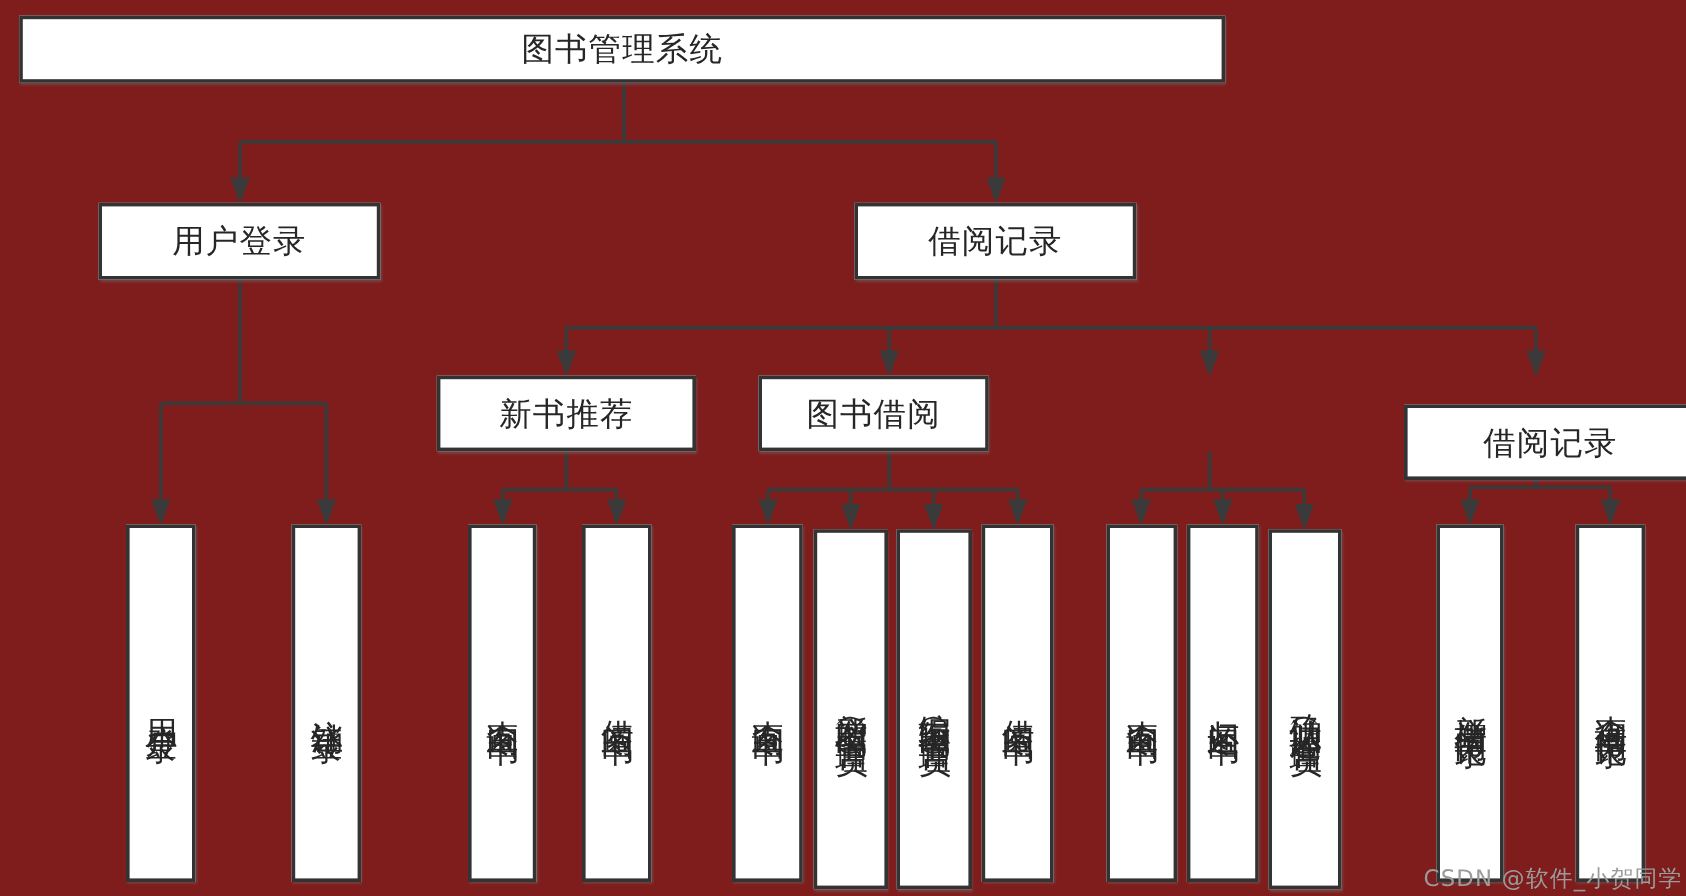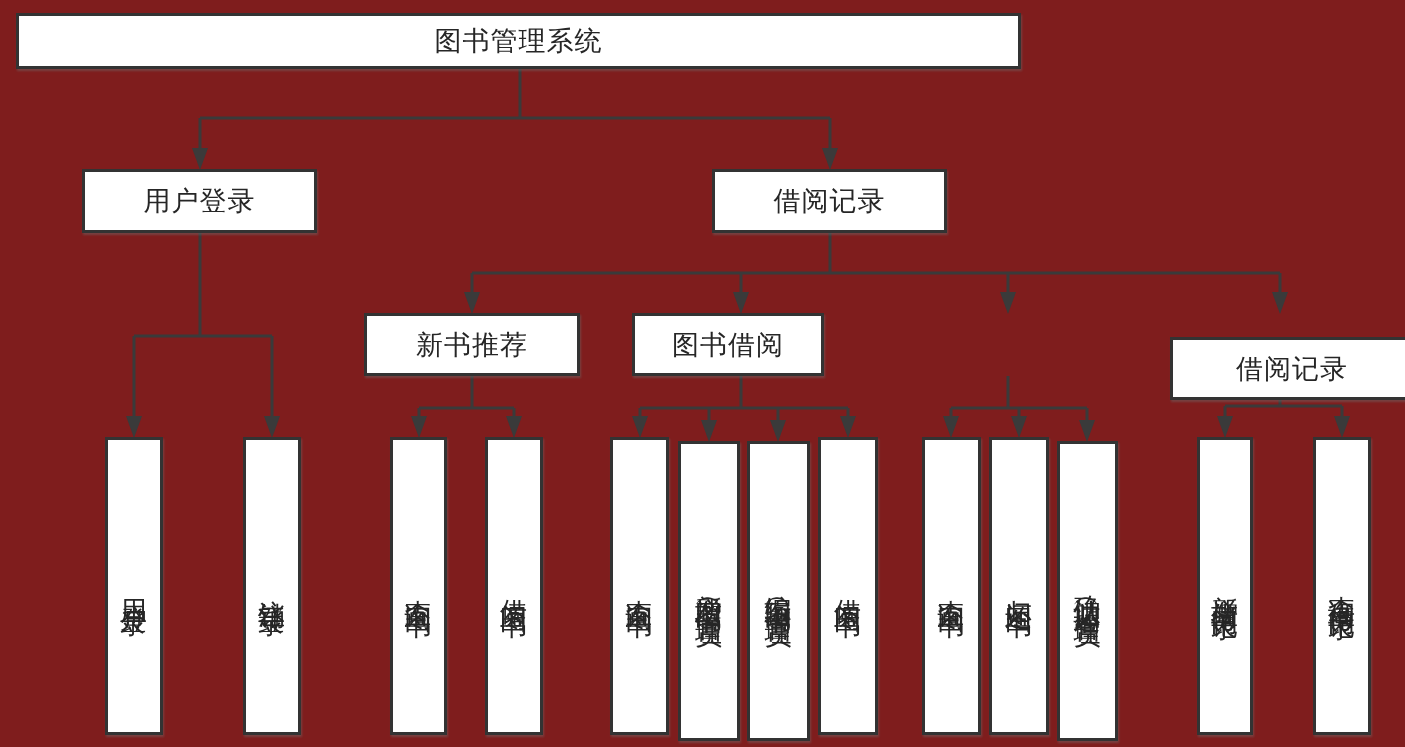--- a/index.html
+++ b/index.html
@@ -137,14 +137,15 @@
   <div class="node leaf" style="left:747px;top:441px;width:63px;height:300px;">编辑图书（管理员）</div>
   <div class="node leaf" style="left:818px;top:437px;width:60px;height:298px;">借阅图书</div>
 
   <div class="node leaf" style="left:922px;top:437px;width:59px;height:298px;">查询图书</div>
   <div class="node leaf" style="left:989px;top:437px;width:60px;height:298px;">归还图书</div>
   <div class="node leaf" style="left:1057px;top:441px;width:61px;height:300px;">确认归还（管理员）</div>
 
   <div class="node leaf" style="left:1197px;top:437px;width:56px;height:298px;">新增借阅记录</div>
   <div class="node leaf" style="left:1313px;top:437px;width:58px;height:298px;">查询借阅记录</div>
 
+  <div id="watermark">CSDN @软件_小贺同学</div>
 
 </div>
 
 </body></html>

